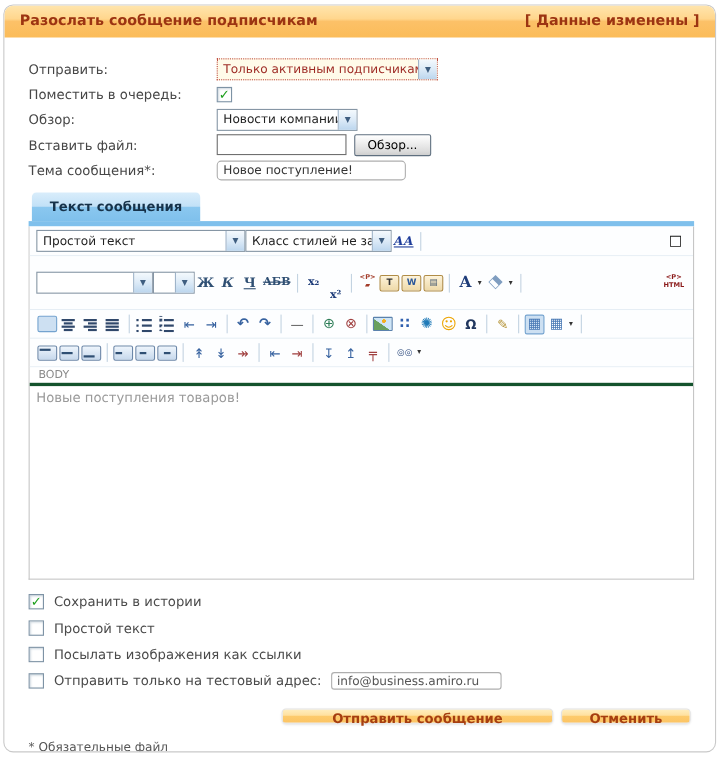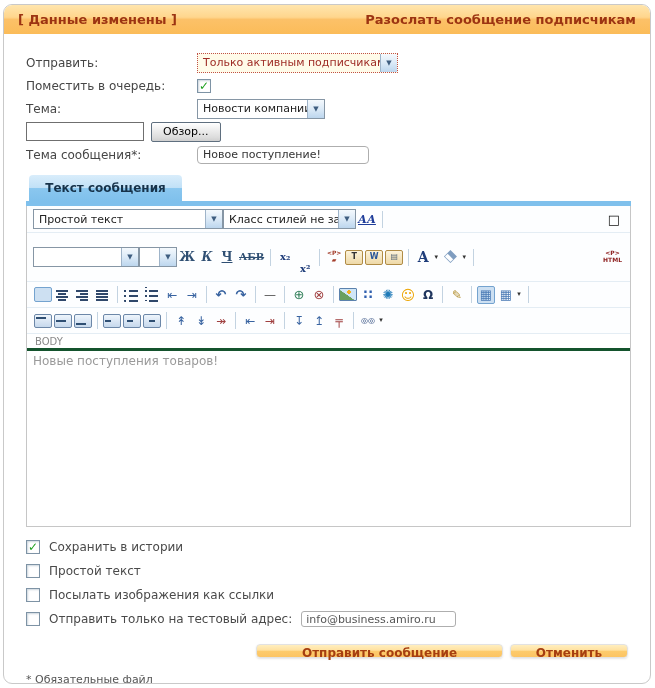--- a/index.html
+++ b/index.html
@@ -109,50 +109,51 @@
   .obtn.submit { width:247px; } .obtn.cancel { width:118px; }
 
   .foot { margin-top:15px; font-size:11px; color:#555; }
 </style>
 </head>
 <body>
 
 <div class="page">
 
   <div class="hdr">
+    <span>Разослать сообщение подписчикам</span>
     <span>[ Данные изменены ]</span>
-    <span>Разослать сообщение подписчикам</span>
   </div>
 
   <div class="content">
 
     <div class="frow">
       <span class="lbl">Отправить:</span>
       <span class="xsel chg" style="width:201px">
         <span class="sval">Только активным подписчикам</span>
         <span class="sarw">▼</span>
       </span>
     </div>
 
     <div class="frow">
       <span class="lbl">Поместить в очередь:</span>
       <span class="ck">
         <span class="mark">✓</span>
       </span>
     </div>
 
     <div class="frow">
-      <span class="lbl">Тема:</span>
+      <span class="lbl">Обзор:</span>
       <span class="xsel" style="width:128px">
         <span class="sval">Новости компании</span>
         <span class="sarw">▼</span>
       </span>
     </div>
 
     <div class="frow">
+      <span class="lbl">Вставить файл:</span>
       <input class="fileinp" value="" style="">
       <button class="browse">Обзор...</button>
     </div>
 
     <div class="frow">
       <span class="lbl">Тема сообщения*:</span>
       <input class="tinp" value="Новое поступление!" style="">
     </div>
 
     <div class="tabs">

